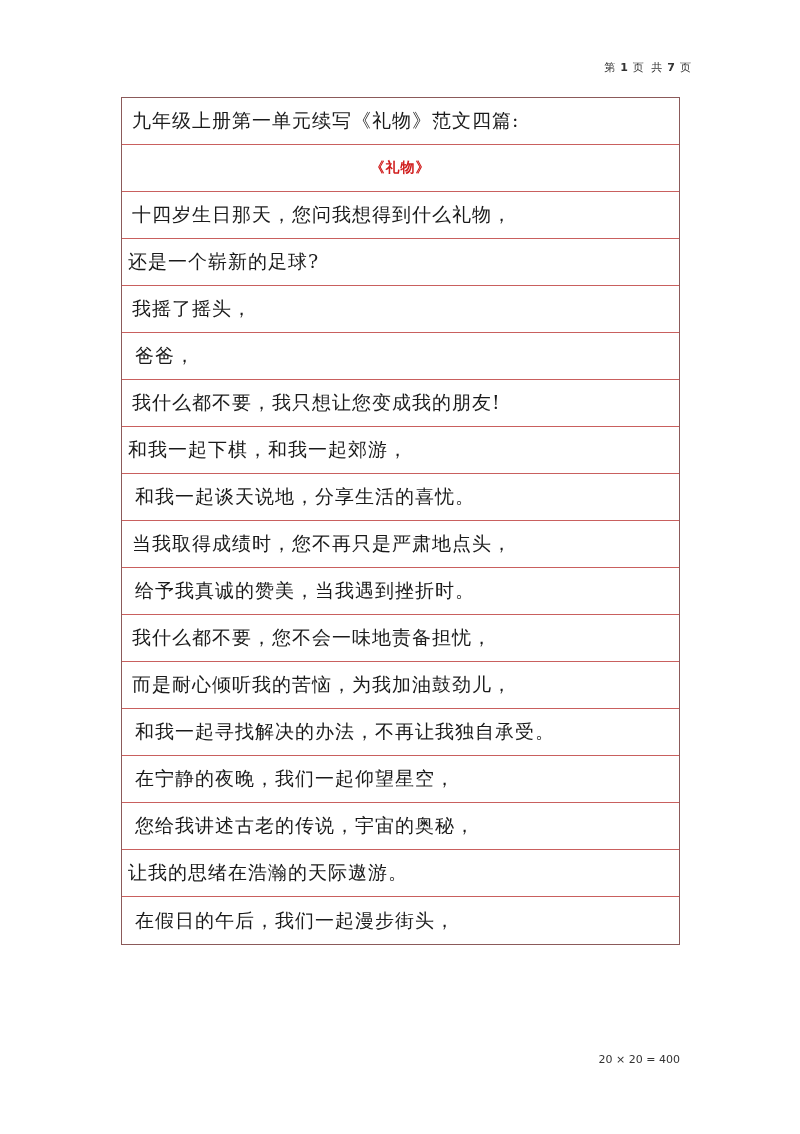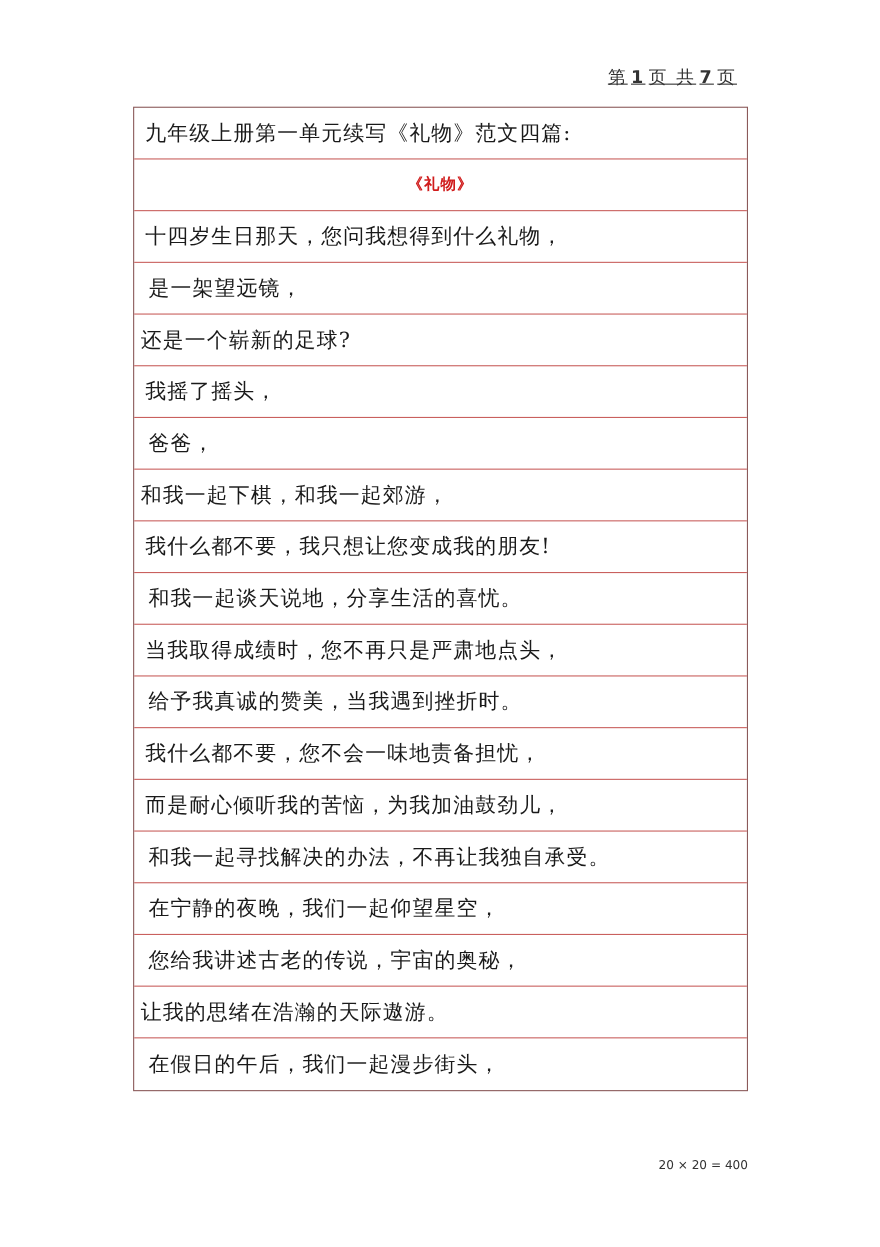--- a/index.html
+++ b/index.html
@@ -11,26 +11,25 @@
       width: 800px;
       height: 1134px;
       position: relative;
       overflow: hidden;
       font-family: "DejaVu Serif", "Liberation Serif", serif;
       color: #1a1a1a;
     }
     .page-header {
       position: absolute;
       top: 60px;
-      right: 130px;
+      right: 107px;
       font-family: "DejaVu Sans", "Liberation Sans", sans-serif;
-      font-size: 16px;
+      font-size: 11px;
       color: #333;
       letter-spacing: 2px;
-      text-decoration: underline;
     }
     .page-header b {
       font-weight: bold;
       margin: 0 3px;
     }
     .grid-table {
       position: absolute;
       left: 121px;
       top: 97px;
       width: 559px;
@@ -74,26 +73,25 @@
 <body>
 
 <div class="page-header">
   <span>第</span><b>1</b><span>页 共</span><b>7</b><span>页</span>
 </div>
 
 <div class="grid-table">
   <div class="row pad-1">九年级上册第一单元续写《礼物》范文四篇:</div>
   <div class="row title">《礼物》</div>
   <div class="row pad-1">十四岁生日那天，您问我想得到什么礼物，</div>
-  <div class="row pad-2">是一架望远镜，</div>
   <div class="row pad-0">还是一个崭新的足球?</div>
   <div class="row pad-1">我摇了摇头，</div>
   <div class="row pad-2">爸爸，</div>
+  <div class="row pad-1">我什么都不要，我只想让您变成我的朋友!</div>
   <div class="row pad-0">和我一起下棋，和我一起郊游，</div>
-  <div class="row pad-1">我什么都不要，我只想让您变成我的朋友!</div>
   <div class="row pad-2">和我一起谈天说地，分享生活的喜忧。</div>
   <div class="row pad-1">当我取得成绩时，您不再只是严肃地点头，</div>
   <div class="row pad-2">给予我真诚的赞美，当我遇到挫折时。</div>
   <div class="row pad-1">我什么都不要，您不会一味地责备担忧，</div>
   <div class="row pad-1">而是耐心倾听我的苦恼，为我加油鼓劲儿，</div>
   <div class="row pad-2">和我一起寻找解决的办法，不再让我独自承受。</div>
   <div class="row pad-2">在宁静的夜晚，我们一起仰望星空，</div>
   <div class="row pad-2">您给我讲述古老的传说，宇宙的奥秘，</div>
   <div class="row pad-0">让我的思绪在浩瀚的天际遨游。</div>
   <div class="row pad-2">在假日的午后，我们一起漫步街头，</div>

